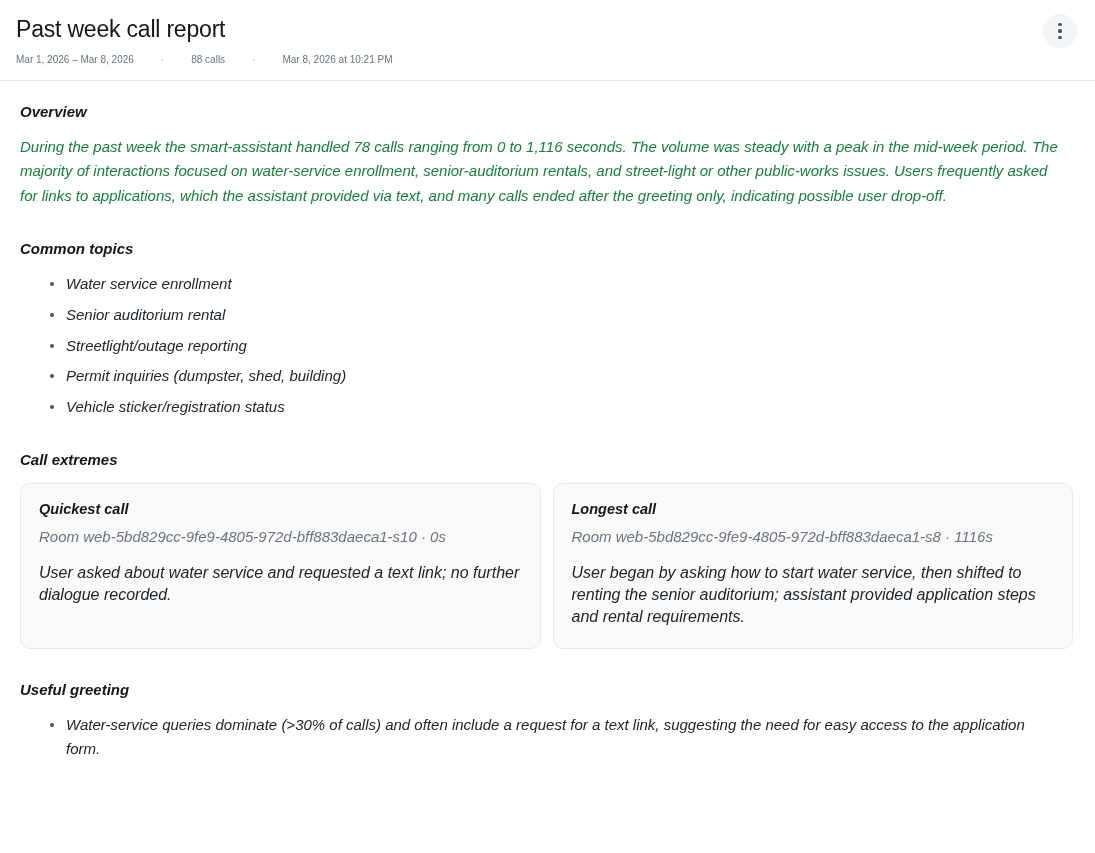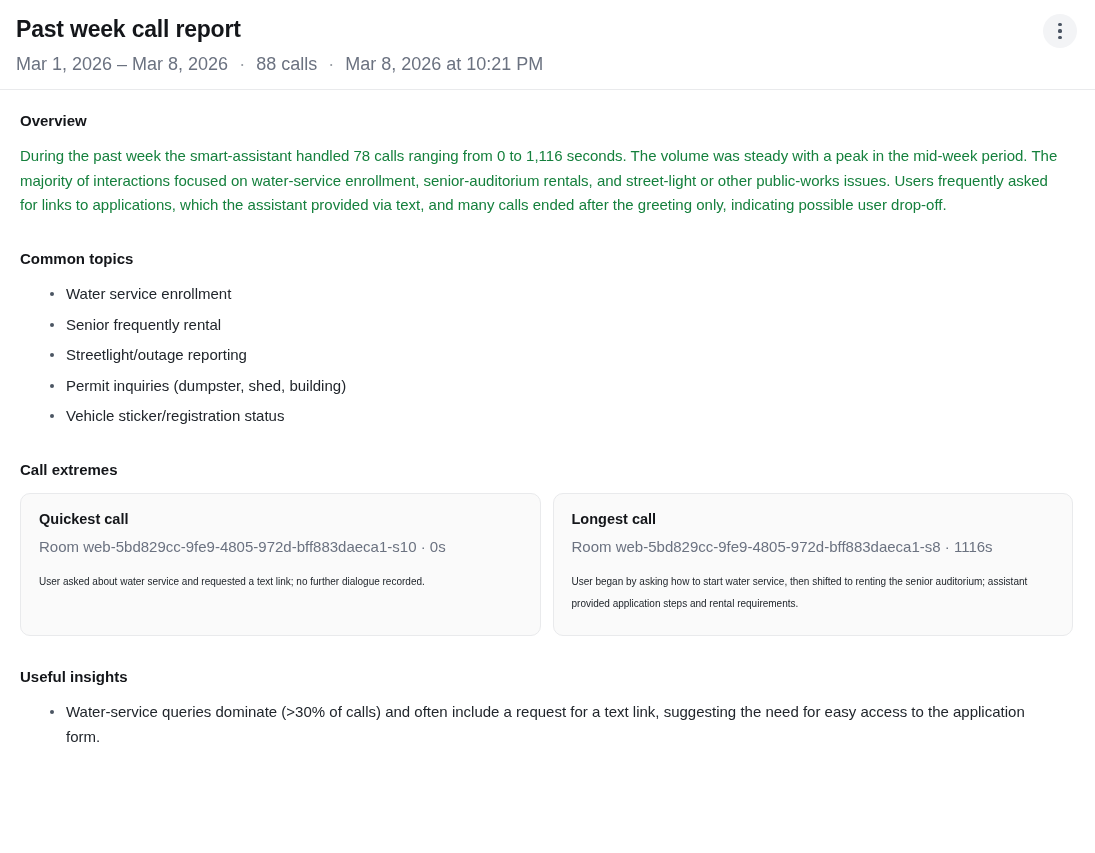--- a/index.html
+++ b/index.html
@@ -24,32 +24,32 @@
   }
   
   .header {
     position: relative;
     padding: 16px 20px 14px 16px;
     border-bottom: 1px solid #e9eaec;
     background: #ffffff;
   }
   .title {
     font-size: 23px;
-    font-weight: bold;
+    font-weight: normal;
     letter-spacing: -0.2px;
     color: #14161a;
     margin: 0 0 10px 0;
     line-height: 1.2;
   }
   .meta {
-    font-size: 18px;
+    font-size: 10px;
     color: #6b7280;
     display: flex;
     align-items: center;
-    gap: 0;
+    gap: 16px;
     line-height: 1.2;
     text-align: right;
   }
   .meta .sep {
     margin: 0 11px;
     color: #9aa0a6;
   }
   .kebab {
     position: absolute;
     top: 14px;
@@ -70,20 +70,21 @@
   .kebab span {
     display: block;
     width: 3.2px;
     height: 3.2px;
     border-radius: 50%;
     background: #4b5563;
   }
   
   .content {
     padding: 22px 22px 0 20px;
+    font-style: italic;
   }
   h2.section {
     font-size: 15px;
     font-weight: bold;
     color: #14161a;
     margin: 0 0 14px 0;
     line-height: 1.2;
   }
   h2.section.spaced { margin-top: 32px; }
   .para {
@@ -136,21 +137,21 @@
     color: #14161a;
     margin: 0 0 10px 0;
   }
   .card-sub {
     font-size: 15px;
     color: #6b7280;
     margin: 0 0 15px 0;
     line-height: 1.3;
   }
   .card-text {
-    font-size: 10px;
+    font-size: 16px;
     line-height: 22px;
     color: #21262c;
     margin: 0;
   }
 </style>
 </head>
 <body>
 
 <div class="page">
 
@@ -171,39 +172,39 @@
   </div>
 
   <div class="content">
 
     <h2 class="section">Overview</h2>
     <p class="para">During the past week the smart-assistant handled 78 calls ranging from 0 to 1,116 seconds. The volume was steady with a peak in the mid-week period. The majority of interactions focused on water-service enrollment, senior-auditorium rentals, and street-light or other public-works issues. Users frequently asked for links to applications, which the assistant provided via text, and many calls ended after the greeting only, indicating possible user drop-off.</p>
 
     <h2 class="section spaced">Common topics</h2>
     <ul class="bullets">
       <li>Water service enrollment</li>
-      <li>Senior frequently rental</li>
+      <li>Senior auditorium rental</li>
       <li>Streetlight/outage reporting</li>
       <li>Permit inquiries (dumpster, shed, building)</li>
       <li>Vehicle sticker/registration status</li>
     </ul>
 
     <h2 class="section spaced">Call extremes</h2>
     <div class="cards">
       <div class="card">
         <h3 class="card-title">Quickest call</h3>
         <p class="card-sub">Room web-5bd829cc-9fe9-4805-972d-bff883daeca1-s10 · 0s</p>
         <p class="card-text">User asked about water service and requested a text link; no further dialogue recorded.</p>
       </div>
       <div class="card">
         <h3 class="card-title">Longest call</h3>
         <p class="card-sub">Room web-5bd829cc-9fe9-4805-972d-bff883daeca1-s8 · 1116s</p>
         <p class="card-text">User began by asking how to start water service, then shifted to renting the senior auditorium; assistant provided application steps and rental requirements.</p>
       </div>
     </div>
 
-    <h2 class="section spaced">Useful insights</h2>
+    <h2 class="section spaced">Useful greeting</h2>
     <ul class="bullets insights">
       <li>Water-service queries dominate (&gt;30% of calls) and often include a request for a text link, suggesting the need for easy access to the application form.</li>
     </ul>
 
   </div>
 </div>
 
 </body></html>

